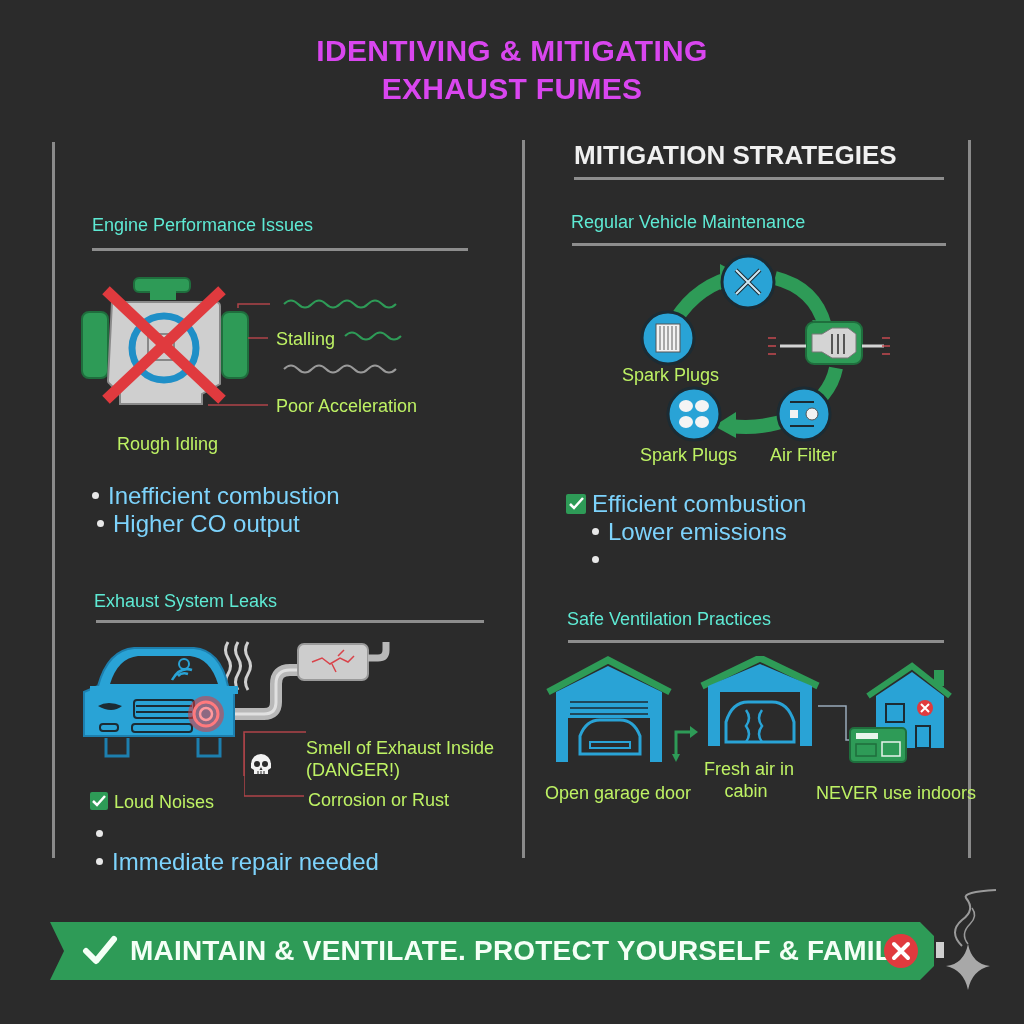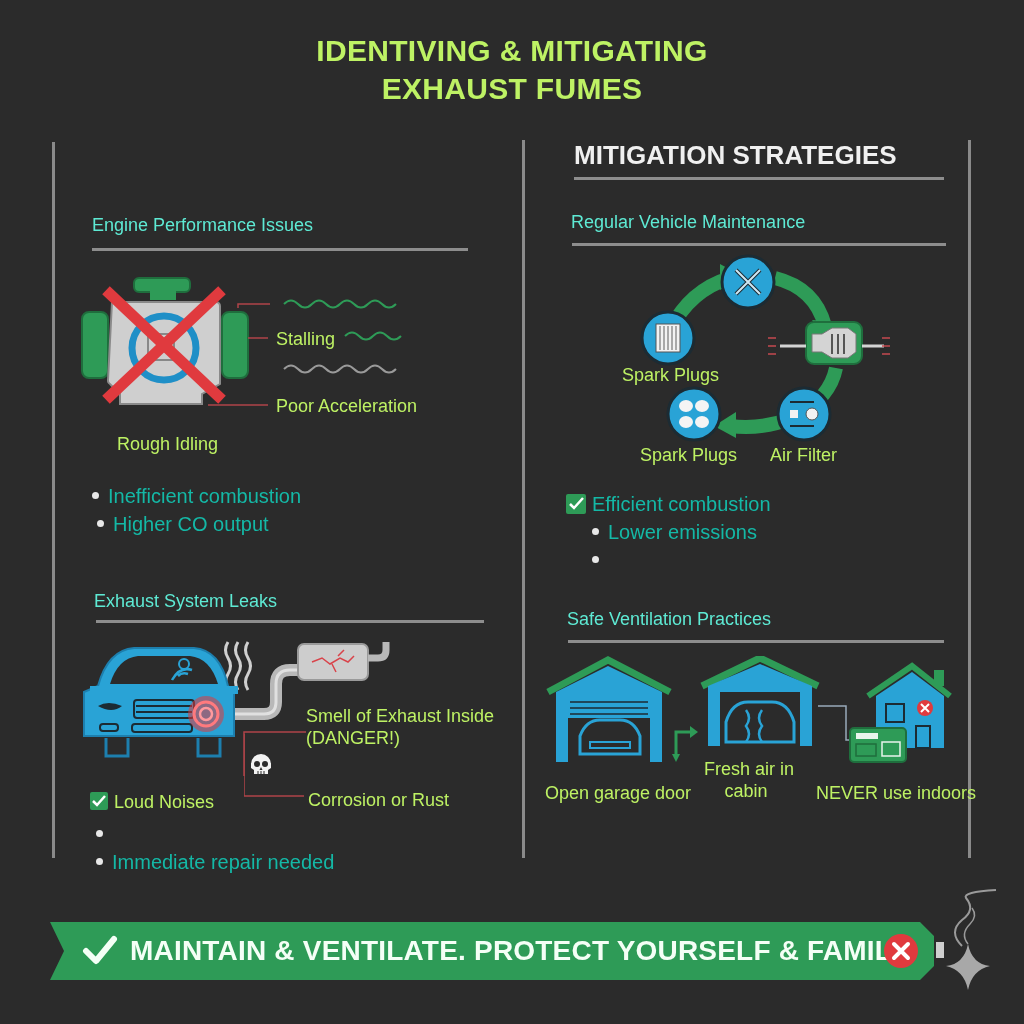--- a/index.html
+++ b/index.html
@@ -1,24 +1,24 @@
 <!DOCTYPE html>
 <html><head>
 <meta charset="utf-8">
 <style>
   html,body{margin:0;padding:0;}
   body{width:1024px;height:1024px;background:#2b2b2b;position:relative;overflow:hidden;font-family:"Liberation Sans","DejaVu Sans",sans-serif;color:#ececec;}
   .abs{position:absolute;}
-  .title{left:0;width:1024px;top:32px;text-align:center;font-size:30px;font-weight:bold;line-height:38px;color:#bef264;letter-spacing:0.3px;}
+  .title{left:0;width:1024px;top:32px;text-align:center;font-size:30px;font-weight:bold;line-height:38px;color:#d946ef;letter-spacing:0.3px;}
   .vline{width:3px;background:#8a8a8a;}
   .hline{height:3px;background:#8d8d8d;}
   .col-head{font-size:26px;font-weight:bold;line-height:30px;color:#f0f0f0;}
   .sub-head{font-size:18px;line-height:30px;color:#5eead4;}
   .lbl{font-size:18px;color:#bef264;line-height:22px;white-space:nowrap;}
-  .bul{font-size:20px;color:#14b8a6;line-height:28px;white-space:nowrap;}
+  .bul{font-size:24px;color:#7dd3fc;line-height:28px;white-space:nowrap;}
   .bul .dot{display:inline-block;width:7px;height:7px;border-radius:50%;background:#e8e8e8;margin-right:9px;vertical-align:middle;position:relative;top:-2px;}
   .chk{display:inline-block;width:18px;height:18px;background:#2e9b57;border-radius:2px;margin-right:6px;vertical-align:middle;position:relative;top:-2px;}
   .chk svg{display:block}
   .banner{left:50px;top:920px;width:890px;height:62px;}
   .banner-text{left:130px;top:933px;font-size:28px;font-weight:bold;color:#f4fff6;line-height:36px;white-space:nowrap;letter-spacing:0.2px;}
 </style>
 </head>
 <body>
 
 <div class="abs title">
@@ -109,21 +109,21 @@
     <path d="M13 2 a10 10 0 0 1 10 10 v4 l-3 2 v4 h-14 v-4 l-3 -2 v-4 a10 10 0 0 1 10 -10 z" fill="#f2f2f2"></path>
     <circle cx="9" cy="12" r="3" fill="#2b2b2b"></circle>
     <circle cx="17" cy="12" r="3" fill="#2b2b2b"></circle>
     <path d="M13 15 l-1.5 3 h3 z" fill="#2b2b2b"></path>
     <line x1="10" y1="19" x2="10" y2="22" stroke="#2b2b2b" stroke-width="1"></line>
     <line x1="13" y1="19" x2="13" y2="22" stroke="#2b2b2b" stroke-width="1"></line>
     <line x1="16" y1="19" x2="16" y2="22" stroke="#2b2b2b" stroke-width="1"></line>
   </svg>
 </div>
 
-<div class="abs lbl" style="left:306px;top:705px;line-height:22px;">
+<div class="abs lbl" style="left:306px;top:737px;line-height:22px;">
   <div>Smell of Exhaust Inside</div>
   <div>(DANGER!)</div>
 </div>
 <div class="abs lbl" style="left:308px;top:789px;">Corrosion or Rust</div>
 
 <div class="abs lbl" style="left:90px;top:791px;text-align:center;">
   <span class="chk"><svg width="18" height="18" viewBox="0 0 18 18">
         <path d="M3 9 l4 4 l8 -9" fill="none" stroke="#fff" stroke-width="2.5"></path>
       </svg></span><span>Loud Noises</span>
 </div>

